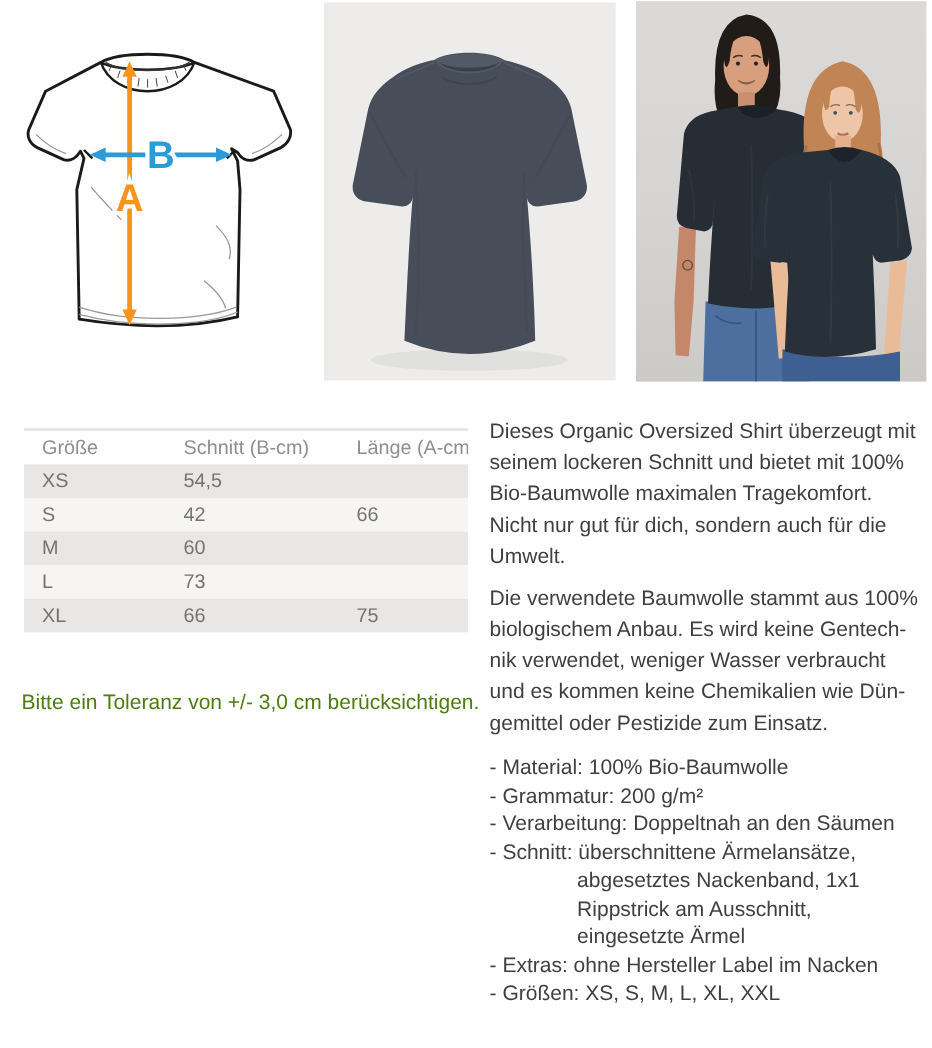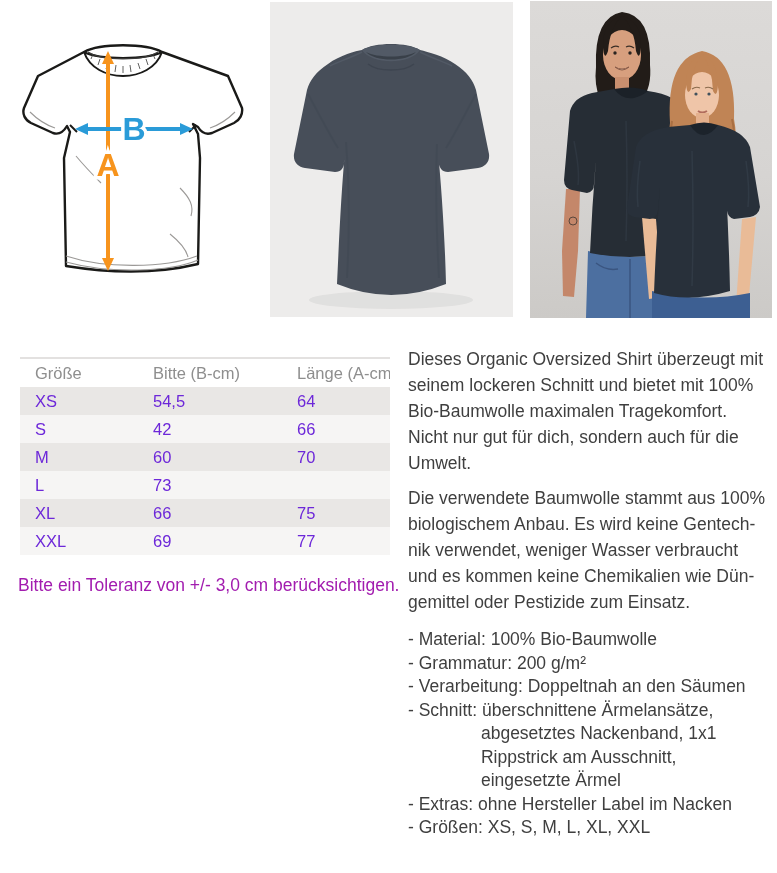--- a/index.html
+++ b/index.html
@@ -12,26 +12,26 @@
   #product-box   { left:270px; top:2px;  width:243px; height:315px; background:#EDECEB; }
   #models-box    { left:530px; top:1px;  width:242px; height:317px;
                    background:linear-gradient(180deg,#DCDAD8 0%,#D6D4D2 55%,#CCCAC7 100%); }
   .photo svg { display:block; width:100%; height:100%; }
 
   
   .size-table { position:absolute; left:20px; top:357px; width:370px;
                 border-top:2px solid #E3E1E0; font-size:16.5px; }
   .thead, .trow { display:grid; grid-template-columns:118px 144px 108px; height:28px; line-height:28px; }
   .thead { color:#8E8E8E; background:#ffffff; }
-  .trow  { color:#6d28d9; }
+  .trow  { color:#737373; }
   .th, .td { padding-left:15px; white-space:nowrap; overflow:hidden; }
   .tbody .trow:nth-of-type(odd)  { background:#E9E7E5; }
   .tbody .trow:nth-of-type(even) { background:#F6F5F4; }
 
-  .note { position:absolute; left:18px; top:575px; font-size:17.5px; color:#a21caf; }
+  .note { position:absolute; left:18px; top:575px; font-size:17.5px; color:#4d7c0f; }
 
   
   .desc { position:absolute; left:408px; top:346px; width:372px; color:#3F3F3F; font-size:17.5px; }
   .desc .para { white-space:pre-line; line-height:26px; margin:0 0 9px 0; }
   .desc .list { white-space:pre-line; line-height:23.5px; margin:13px 0 0 0; }
 </style>
 </head>
 <body>
 
 <div class="page">
@@ -179,59 +179,52 @@
             <path d="M216,160 q4,28 2,46"></path>
             <path d="M162,150 q2,70 0,135"></path>
         </g>
       </g>
     </svg>
   </div>
 
   <div class="size-table">
     <div class="thead">
       <div class="th">Größe</div>
-      <div class="th">Bitte (B-cm)</div>
+      <div class="th">Schnitt (B-cm)</div>
       <div class="th">Länge (A-cm)</div>
     </div>
     <div class="tbody">
 
         <div class="trow">
           <div class="td">XS</div>
           <div class="td">54,5</div>
-          <div class="td">64</div>
         </div>
 
         <div class="trow">
           <div class="td">S</div>
           <div class="td">42</div>
           <div class="td">66</div>
         </div>
 
         <div class="trow">
           <div class="td">M</div>
           <div class="td">60</div>
-          <div class="td">70</div>
         </div>
 
         <div class="trow">
           <div class="td">L</div>
           <div class="td">73</div>
         </div>
 
         <div class="trow">
           <div class="td">XL</div>
           <div class="td">66</div>
           <div class="td">75</div>
         </div>
 
-        <div class="trow">
-          <div class="td">XXL</div>
-          <div class="td">69</div>
-          <div class="td">77</div>
-        </div>
       </div>
   </div>
 
   <div class="note">Bitte ein Toleranz von +/- 3,0 cm berücksichtigen.</div>
 
   <div class="desc">
     <div class="para">Dieses Organic Oversized Shirt überzeugt mit
 seinem lockeren Schnitt und bietet mit 100%
 Bio-Baumwolle maximalen Tragekomfort.
 Nicht nur gut für dich, sondern auch für die

